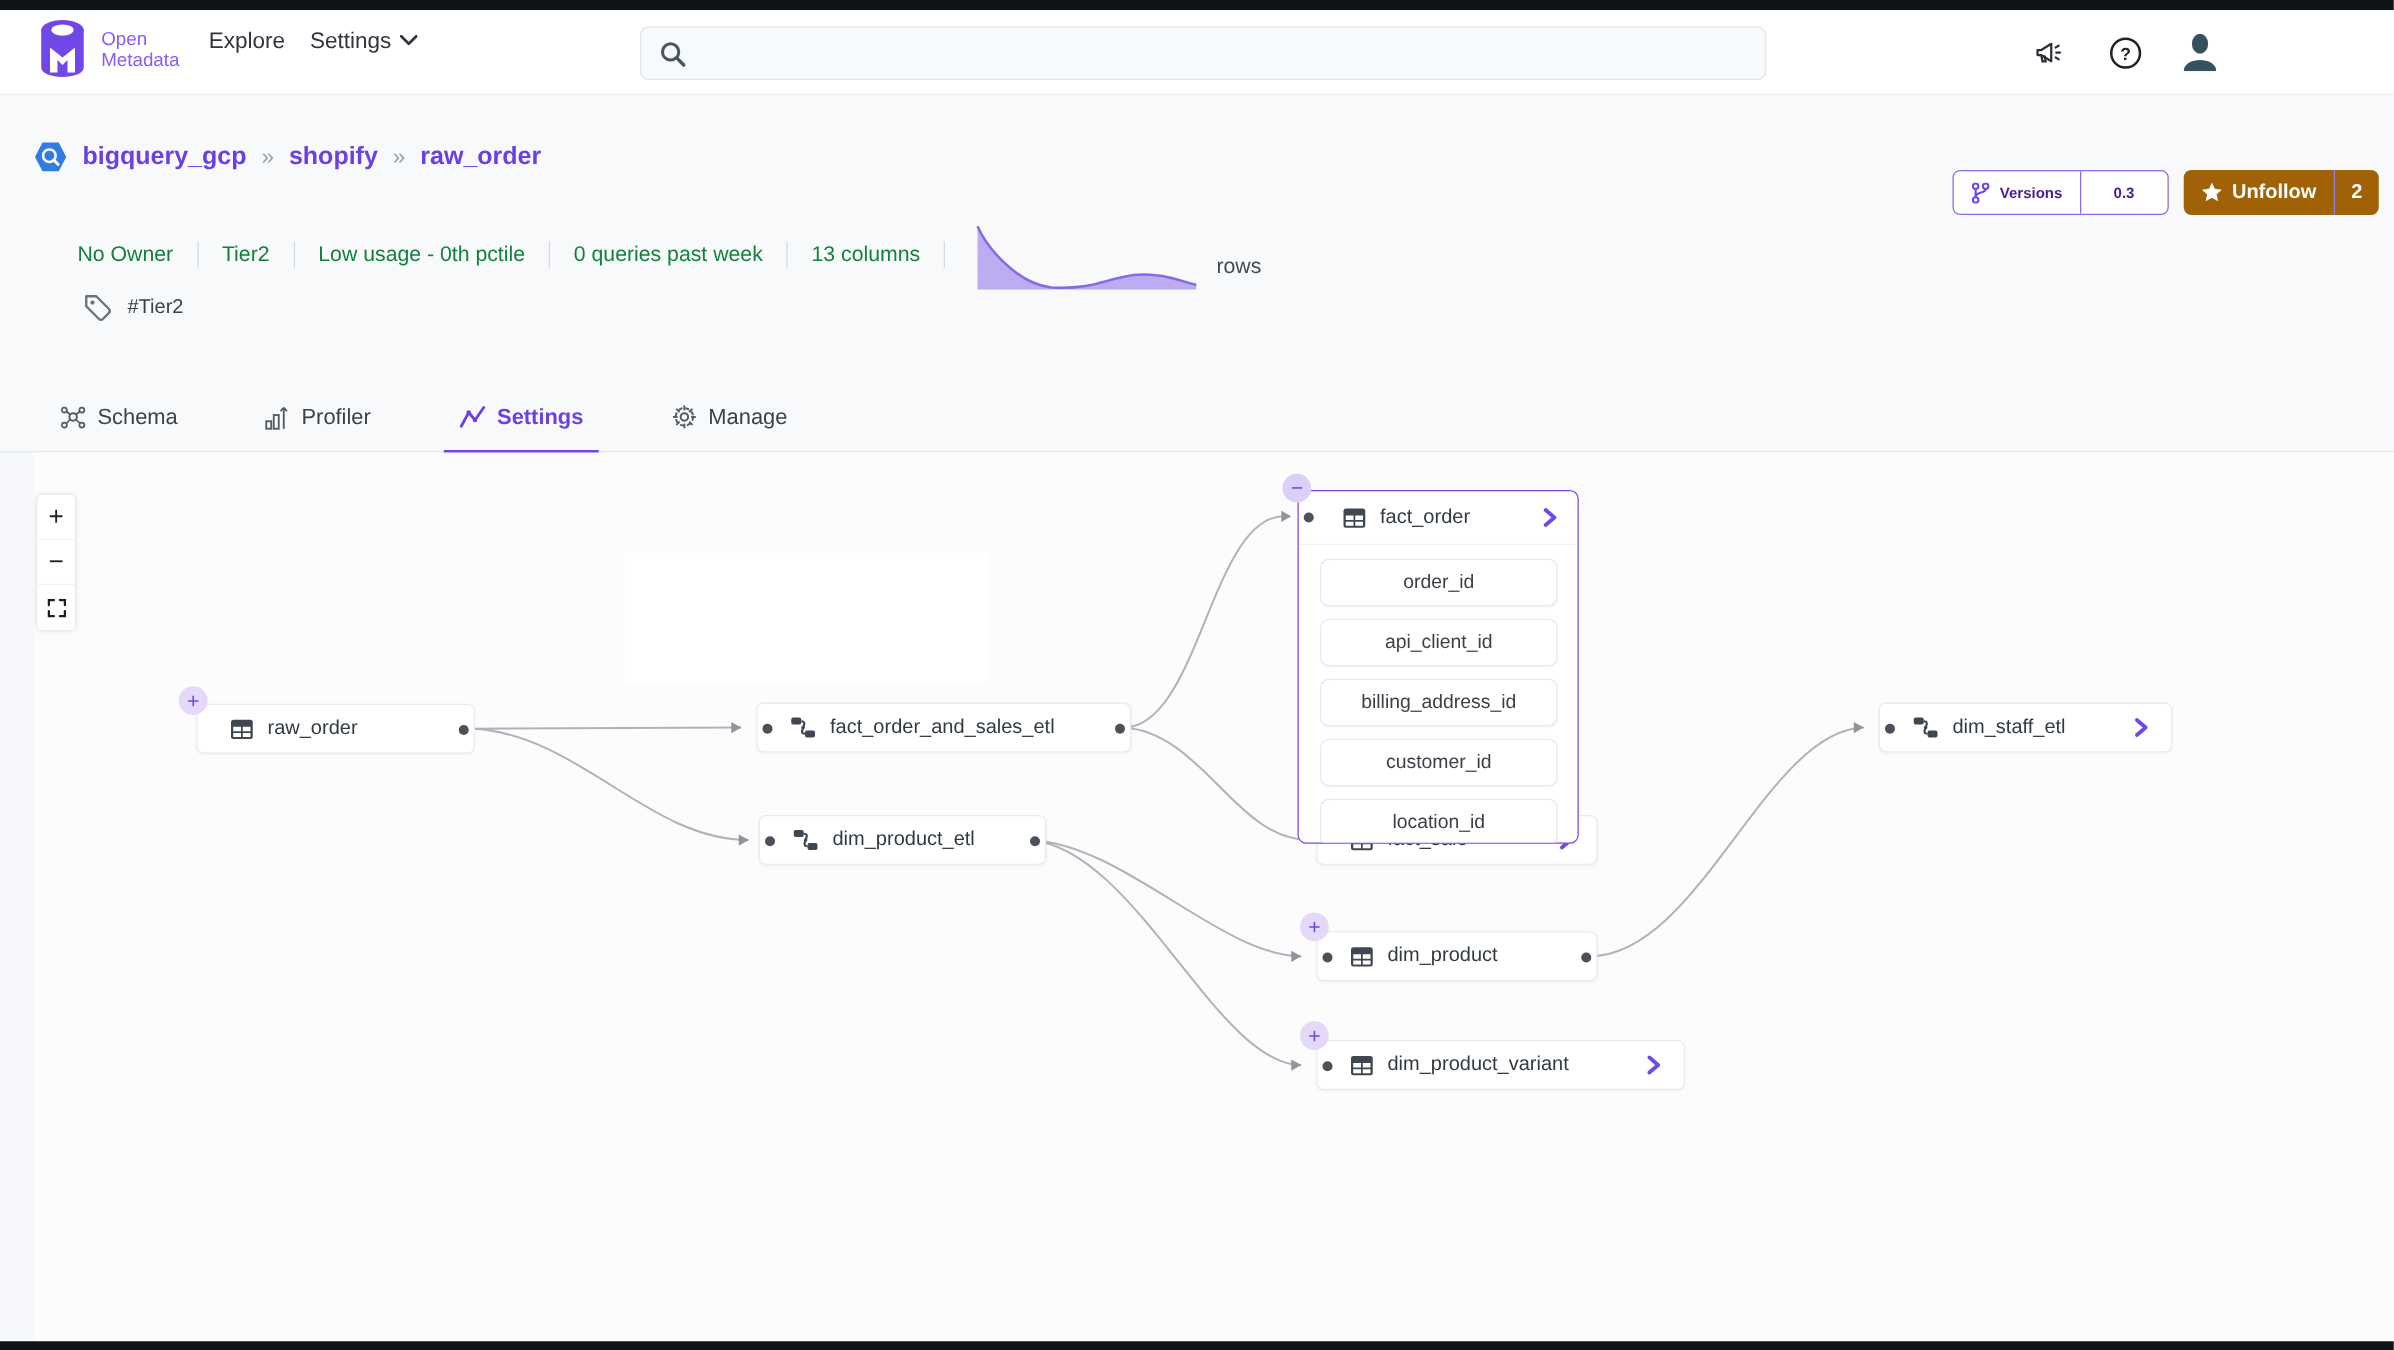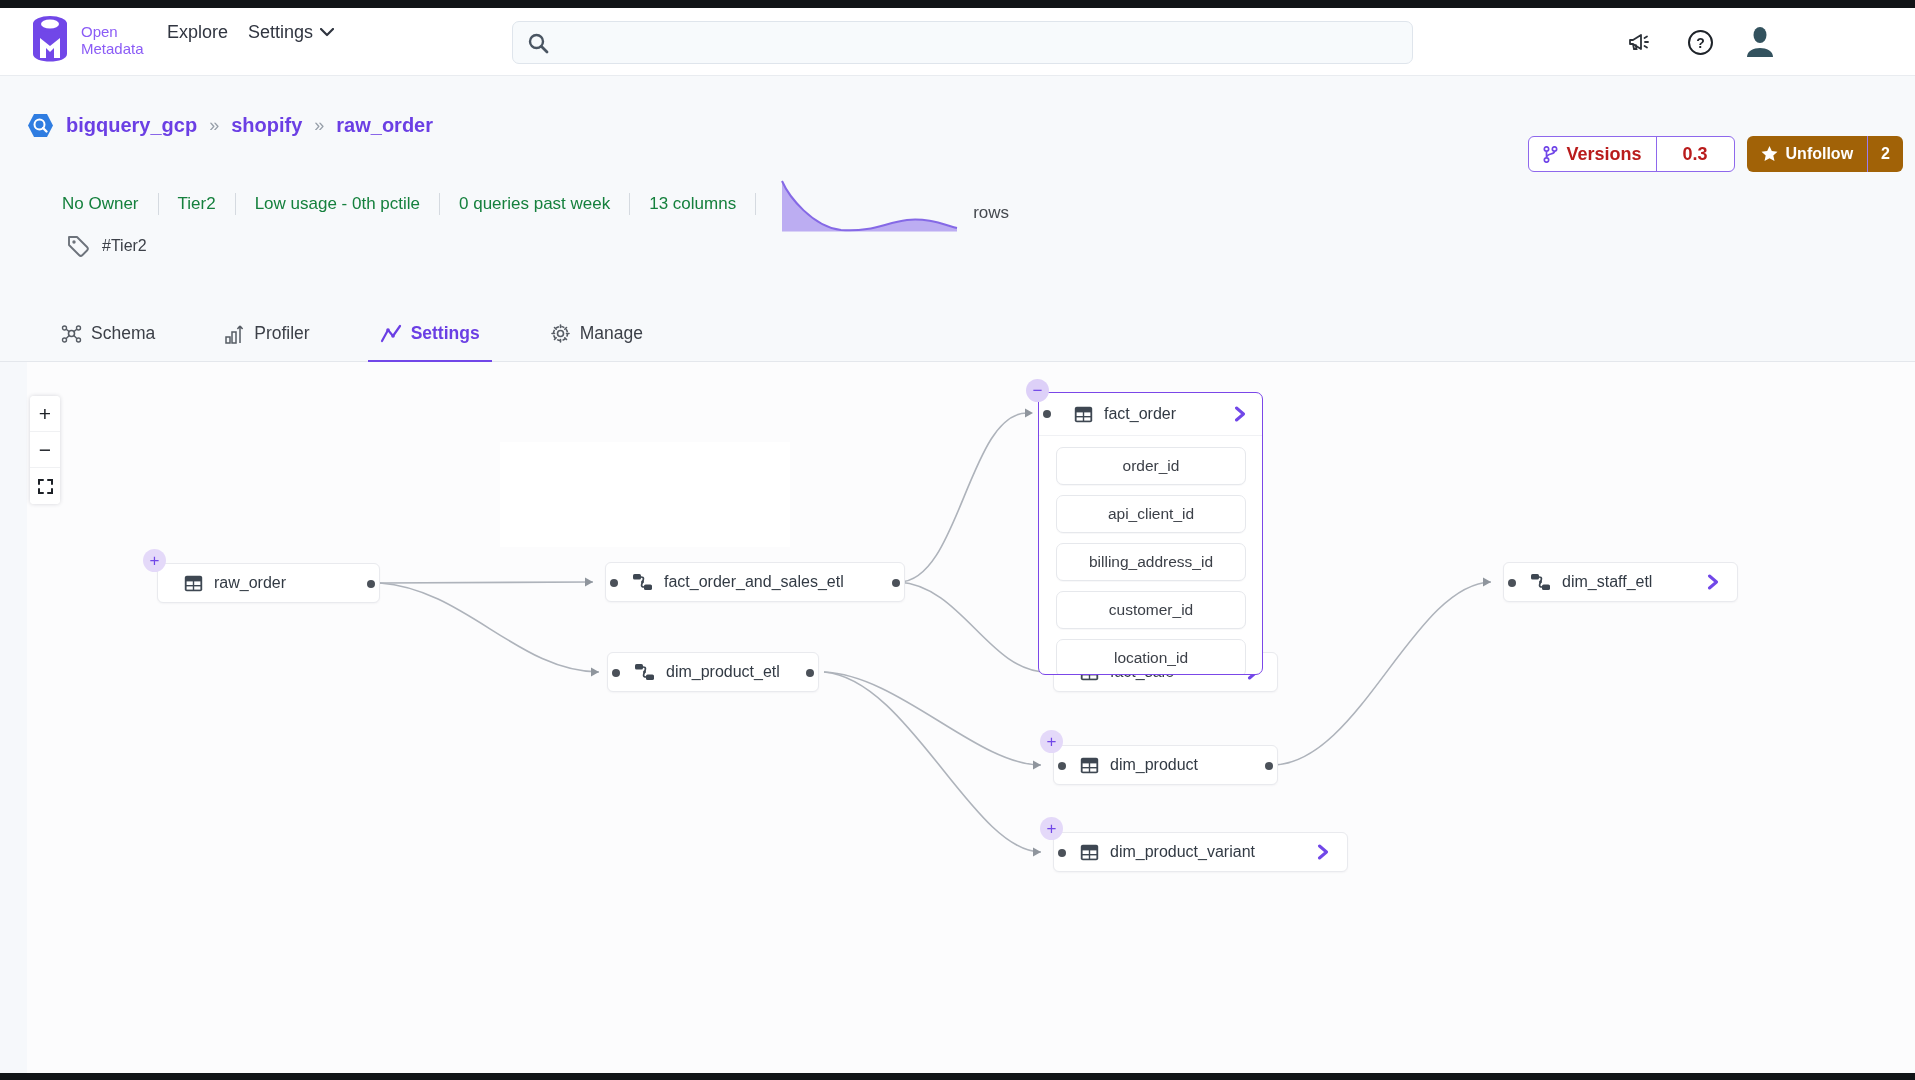--- a/index.html
+++ b/index.html
@@ -29,38 +29,38 @@
     display:flex; align-items:center; gap:30px; }
   .hicon { width:30px; height:30px; display:flex; align-items:center; justify-content:center; cursor:pointer; }
 
   
   .subheader { position:absolute; top:76px; left:0; width:1915px; height:286px; background:#f7f9fb; }
   .crumb-row { position:absolute; left:27px; top:36px; display:flex; align-items:center; gap:12px; }
   .crumb { font-size:20px; font-weight:600; color:#6b3fe4; cursor:pointer; }
   .crumb-sep { font-size:18px; color:#98a0aa; font-weight:400; }
   .top-actions { position:absolute; top:60px; right:12px; display:flex; gap:12px; }
   .btn-versions { height:36px; display:flex; align-items:center; background:#ffffff;
-    border:1px solid #8e68ec; border-radius:6px; color:#b91c1c; font-size:18px; font-weight:600;
+    border:1px solid #8e68ec; border-radius:6px; color:#4c1d95; font-size:12px; font-weight:600;
     cursor:pointer; overflow:hidden; }
   .btn-versions .seg { padding:0 14px; display:flex; align-items:center; gap:8px; height:100%; }
   .btn-versions .seg.count { border-left:1px solid #8e68ec; padding:0 26px; }
   .btn-follow { height:36px; display:flex; align-items:center; background:#a16207;
     border-radius:6px; color:#ffffff; font-size:16px; font-weight:600; cursor:pointer; overflow:hidden; }
   .btn-follow .seg { padding:0 14px; display:flex; align-items:center; gap:8px; height:100%; }
   .btn-follow .seg.count { border-left:1px solid #9a7cf0; padding:0 13px; }
   .meta-row { position:absolute; left:62px; top:95px; height:66px;
     display:flex; align-items:center; }
   .meta-item { font-size:17px; color:#15803d; white-space:nowrap; }
   .meta-div { width:1px; height:22px; background:#d5dae0; margin:0 19px; }
   .spark-wrap { display:flex; align-items:flex-end; height:66px; margin-left:4px; }
   .rows-label { font-size:17px; color:#45494f; margin-left:12px; align-self:center; margin-top:18px;}
   .tag-row { position:absolute; left:66px; top:158px; display:flex; align-items:center; gap:12px; }
   .tag-label { font-size:16px; color:#3c4048; }
   .tabs-row { position:absolute; left:0; top:233px; width:1915px; height:53px;
-    border-bottom:1px solid #e4e7ec; display:flex; align-items:flex-end; padding-left:49px; }
+    border-bottom:1px solid #e4e7ec; display:flex; align-items:flex-end; padding-left:36px; }
   .tab { display:flex; align-items:center; gap:9px; font-size:17.5px; color:#3c4048;
     padding:0 12px 16px 12px; margin-right:46px; cursor:pointer; border-bottom:3px solid transparent; position:relative; top:2px;}
   .tab.active { color:#6b3fe4; font-weight:600; border-bottom:3px solid #7147e8; }
 
   
   .canvas { position:absolute; left:27px; top:362px; width:1888px; height:711px; background:#fcfcfd; }
   .white-patch { position:absolute; left:473px; top:80px; width:290px; height:105px; background:#ffffff; }
   .edges { position:absolute; left:0; top:0; z-index:1; }
   .zoom-panel { position:absolute; left:3px; top:34px; width:30px; background:#ffffff;
     border-radius:4px; box-shadow:0 0 4px rgba(40,40,60,.18); z-index:5; }
@@ -333,21 +333,21 @@
           <rect x="12" y="11.4" width="8" height="5.6" rx="1.6" fill="#3e4752"></rect>
           <path d="M9 4 C 16 4, 5 14, 12 14" fill="none" stroke="#3e4752" stroke-width="1.7"></path>
           <circle cx="10.5" cy="9" r="1.4" fill="#3e4752"></circle>
         </svg>
     </span>
     <span>fact_order_and_sales_etl</span>
     <span class="handle l"></span>
     <span class="handle r"></span>
   </div>
 
-  <div class="lnode" style="left:580px; top:290px; width:212px;">
+  <div class="lnode" style="left:580px; top:290px; width:230px;">
     <span>
       <svg width="21" height="18" viewBox="0 0 21 18">
           <rect x="1" y="1" width="8" height="5.6" rx="1.6" fill="#3e4752"></rect>
           <rect x="12" y="11.4" width="8" height="5.6" rx="1.6" fill="#3e4752"></rect>
           <path d="M9 4 C 16 4, 5 14, 12 14" fill="none" stroke="#3e4752" stroke-width="1.7"></path>
           <circle cx="10.5" cy="9" r="1.4" fill="#3e4752"></circle>
         </svg>
     </span>
     <span>dim_product_etl</span>
     <span class="handle l"></span>

